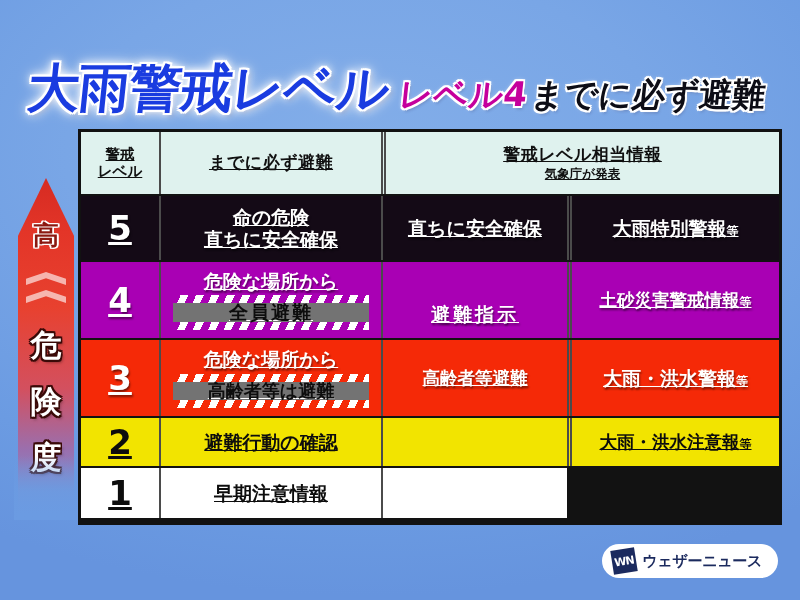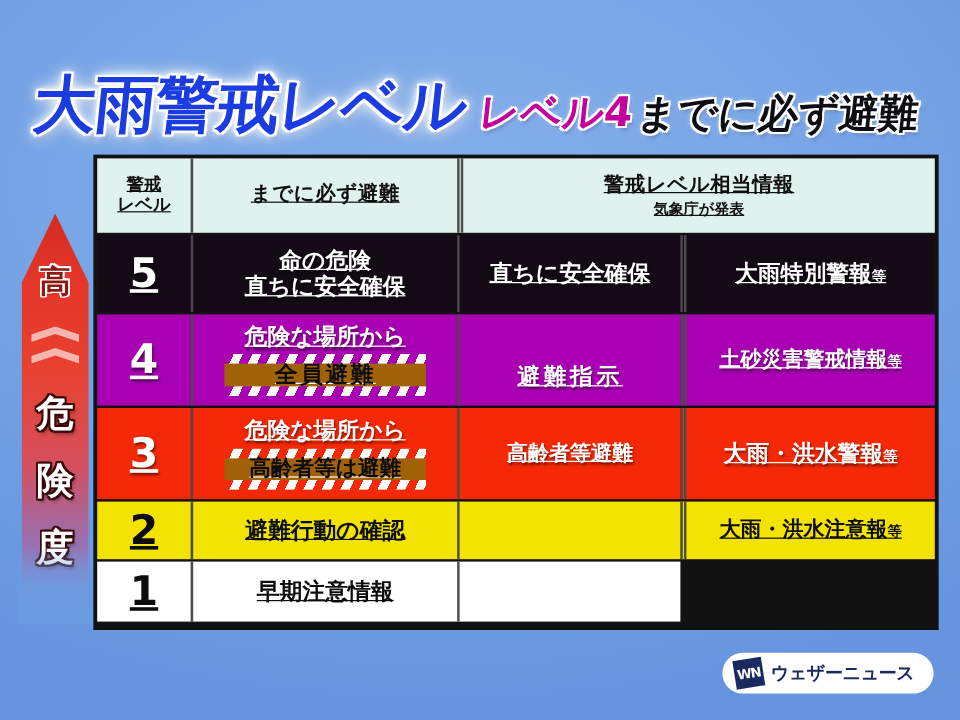--- a/index.html
+++ b/index.html
@@ -152,23 +152,23 @@
 
   .txt{font-size:19px;font-weight:bold;line-height:1.18;
        font-family:"DejaVu Sans","Liberation Sans",sans-serif;}
   .txt.sp{letter-spacing:3px;margin-top:28px;}
   .txt.sm{font-size:17.5px;}
   #row5 .txt,#row4 .txt,#row3 .txt{text-shadow:1px 2px 2px rgba(0,0,0,.45);}
   .suffix{font-size:12px;font-weight:bold;vertical-align:baseline;}
 
   
   .hz{
-    position:relative;background:#a16207;color:#0d0d0d;
+    position:relative;background:#737373;color:#0d0d0d;
     padding:8px 12px 8px 12px;margin-top:3px;
-    width:168px;box-sizing:border-box;
+    width:196px;box-sizing:border-box;
   }
   .hz .hz-t,.hz .hz-b{
     position:absolute;left:0;width:100%;height:8px;
   }
   .hz .hz-t{top:0;}
   .hz .hz-b{bottom:0;}
   #hz4 .hz-t,#hz4 .hz-b{
     background:repeating-linear-gradient(115deg,#a900b4 0 7px,#ffffff 7px 14px);
   }
   #hz3 .hz-t,#hz3 .hz-b{

